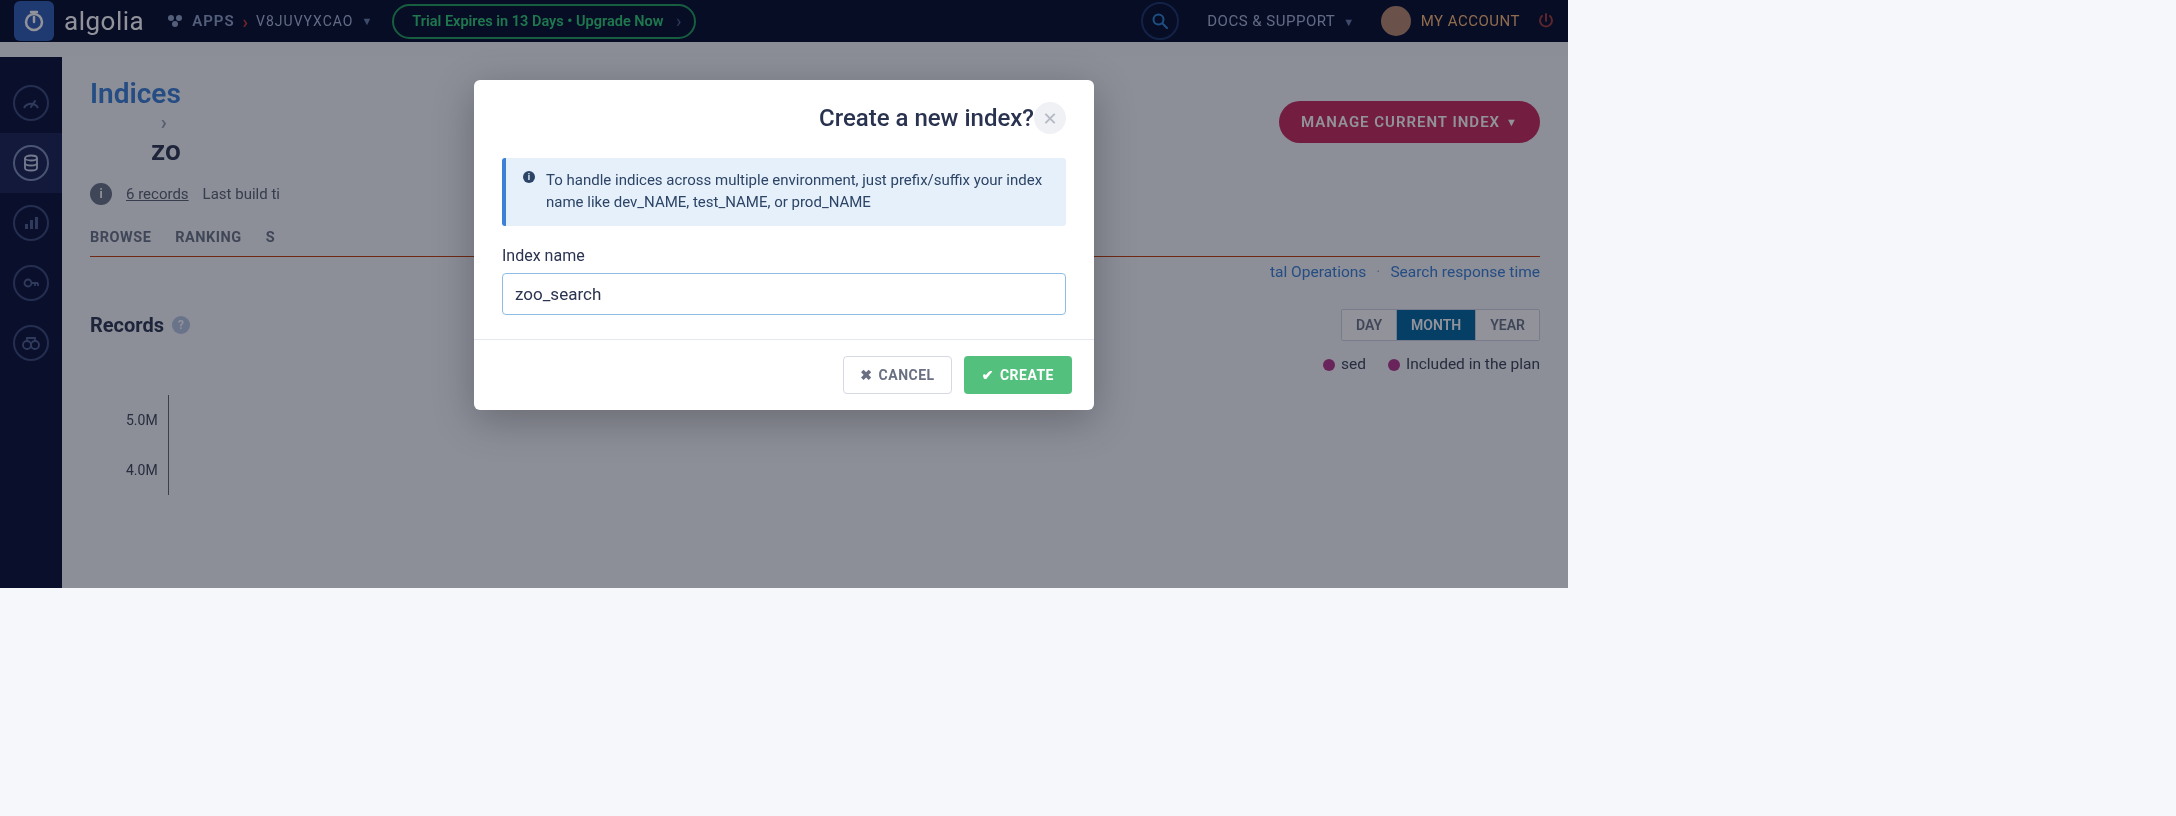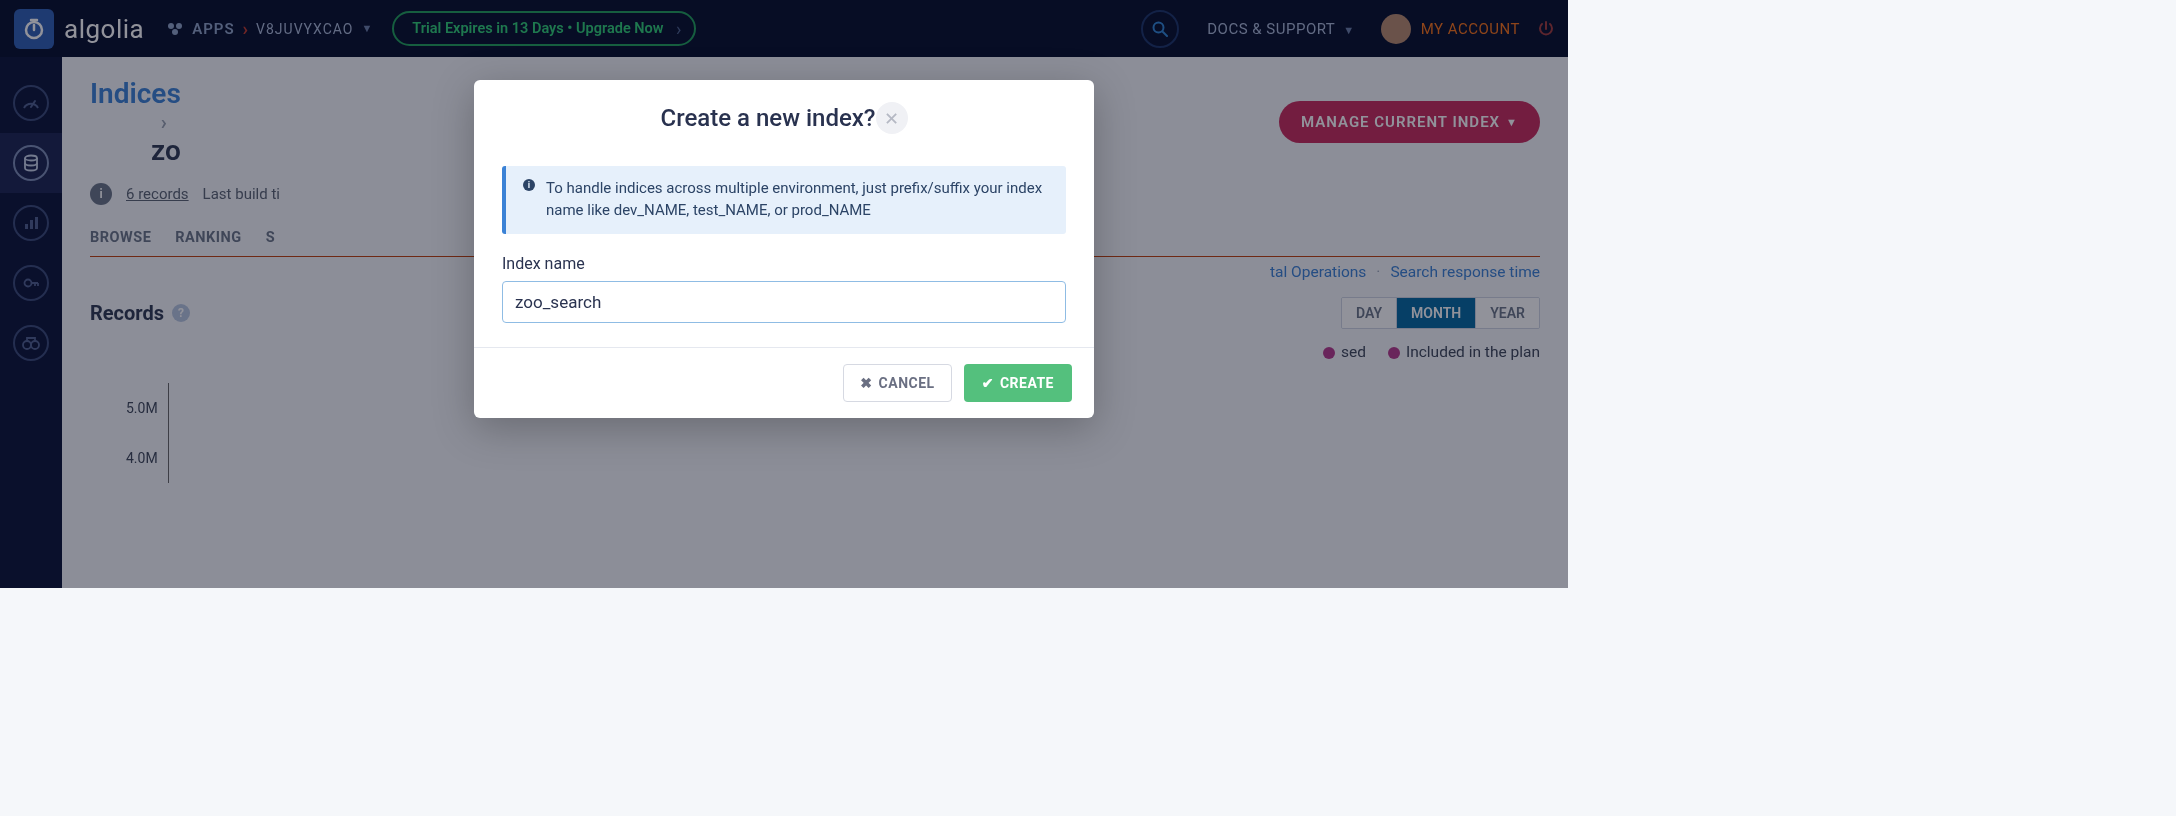--- a/index.html
+++ b/index.html
@@ -1,33 +1,33 @@
 <!DOCTYPE html>
 <html><head>
 <meta charset="utf-8">
 <style>
   * { box-sizing: border-box; margin: 0; padding: 0; font-family: -apple-system, BlinkMacSystemFont, "Segoe UI", Roboto, Helvetica, Arial, sans-serif; }
   body { background: #f5f7fa; width: 1568px; height: 588px; overflow: hidden; position: relative; }
 
   
-  .topbar { background: #050d2b; height: 57px; display: flex; align-items: center; padding: 0 14px; color: #fff; }
+  .topbar { background: #050d2b; height: 42px; display: flex; align-items: center; padding: 0 14px; color: #fff; }
   .logo-box { background: #2f5fb4; width: 40px; height: 40px; border-radius: 6px; display: flex; align-items: center; justify-content: center; margin-right: 10px; }
   .brand { font-size: 26px; font-weight: 400; letter-spacing: .5px; }
   .apps-crumb { display: flex; align-items: center; margin-left: 22px; color: #8fa3c7; font-size: 15px; }
   .apps-crumb .apps-icon { margin-right: 6px; }
   .chevron-sep { color: #c0392b; margin: 0 8px; font-size: 18px; font-weight: bold; }
   .app-id { color: #a9b8d6; letter-spacing: 1px; font-size: 14px; margin-right: 4px; }
   .caret-down { color: #6b7fa8; font-size: 11px; margin-left: 4px; }
   .trial-pill { border: 2px solid #1fa05a; color: #2fcf75; border-radius: 22px; padding: 7px 30px 7px 18px; font-size: 14.5px; font-weight: 600; margin-left: 20px; position: relative; }
   .trial-pill::after { content: "›"; position: absolute; right: 12px; top: 50%; transform: translateY(-52%); color:#4c628c; font-weight: 400; font-size: 18px; }
   .topbar-spacer { flex: 1; }
   .search-circle { width: 38px; height: 38px; border: 2px solid #1a3468; border-radius: 50%; display: flex; align-items: center; justify-content: center; color: #2f86d6; margin-right: 28px; }
   .docs-support { color: #a9b8d6; font-size: 15px; letter-spacing: .5px; margin-right: 26px; }
   .avatar { width: 30px; height: 30px; border-radius: 50%; background: #b88b6e; margin-right: 10px; display:inline-block; }
-  .myaccount { color: #f97316; font-size: 15px; letter-spacing: .5px; margin-right: 18px; }
+  .myaccount { color: #fdba74; font-size: 15px; letter-spacing: .5px; margin-right: 18px; }
   .power-icon { color: #8a2b2b; font-size: 18px; }
 
   
   .sidebar { position: absolute; left: 0; top: 57px; width: 62px; background: #0a1338; height: calc(100% - 57px); display: flex; flex-direction: column; align-items: center; padding-top: 16px; gap: 0; }
   .side-item { width: 62px; height: 60px; display: flex; align-items: center; justify-content: center; }
   .side-item.active { background: #1a2450; }
   .side-circle { width: 36px; height: 36px; border-radius: 50%; border: 2px solid #3a4a78; display: flex; align-items: center; justify-content: center; color: #4f608f; font-size: 16px; }
   .side-item.active .side-circle { border-color: #7c8cb6; color: #c9d3ea; }
 
   
@@ -41,42 +41,42 @@
 
   .meta-row { display: flex; align-items: center; margin-top: 16px; gap: 14px; color: #5b6474; font-size: 15px; }
   .info-circle { width: 22px; height: 22px; border-radius: 50%; background: #6b7688; color: #fff; display: flex; align-items: center; justify-content: center; font-size: 12px; font-weight: bold; }
   .records-link { color: #5b6474; text-decoration: underline; }
 
   .tabs-row { display: flex; gap: 24px; margin-top: 24px; color: #6b7688; font-size: 14.5px; font-weight: 700; letter-spacing: .5px; border-bottom: 1px solid #c2410c; padding-bottom: 10px; }
 
   .sublinks { display: flex; justify-content: flex-end; gap: 10px; margin-top: 6px; color: #3b82d6; font-size: 15.5px; }
   .sublinks .sep { color: #9ba6b9; }
 
-  .records-block { margin-top: 16px; }
+  .records-block { margin-top: 28px; }
   .records-header { display: flex; align-items: center; justify-content: space-between; }
   .records-title { font-size: 20px; font-weight: 700; color: #2f3a53; display: flex; align-items: center; gap: 8px; }
   .help-q { width: 18px; height: 18px; border-radius: 50%; background: #b7c6e0; color: #fff; font-size: 12px; display: flex; align-items: center; justify-content: center; }
   .period-group { display: flex; border: 1px solid #cfd6e3; border-radius: 2px; overflow: hidden; font-size: 14px; font-weight: 600; color: #6b7688; }
   .period-btn { padding: 7px 14px; background: #fff; border-right: 1px solid #cfd6e3; }
   .period-btn:last-child { border-right: none; }
   .period-btn.active { background: #0369a1; color: #fff; }
 
   .legend-row { display: flex; justify-content: flex-end; gap: 22px; margin-top: 14px; color: #3e475a; font-size: 15.5px; }
   .legend-dot { width: 12px; height: 12px; border-radius: 50%; display: inline-block; margin-right: 6px; vertical-align: middle; }
 
   .chart-axis { margin-top: 22px; margin-left: 36px; color: #3e475a; font-size: 14px; }
   .chart-tick { height: 50px; display: flex; align-items: center; }
   .chart-tick .tick-label { text-align: right; margin-right: 10px; }
   .chart-tick .tick-line { border-left: 1px solid #666; height: 100%; }
 
   
   .overlay { position: absolute; inset: 0; background: rgba(10,14,30,.45); display: flex; align-items: flex-start; justify-content: center; }
   .modal { background: #fff; border-radius: 6px; width: 620px; margin-top: 80px; box-shadow: 0 10px 40px rgba(0,0,0,.25); overflow: hidden; }
   .modal-body { padding: 22px 28px 24px 28px; }
-  .modal-title { font-size: 24px; color: #29324f; font-weight: 500; margin-bottom: 32px; display: flex; justify-content: center; align-items: center; }
+  .modal-title { font-size: 24px; color: #29324f; font-weight: 500; margin-bottom: 24px; display: flex; justify-content: flex-end; align-items: center; }
   .close-btn { width: 32px; height: 32px; border-radius: 50%; background: #f0f1f5; color: #b5b9c4; display: flex; align-items: center; justify-content: center; font-size: 18px; cursor: pointer; border:none; }
   .tip-box { background: #e6f0fb; border-left: 4px solid #3b82d6; border-radius: 3px; padding: 12px 16px; color: #2c4466; font-size: 15px; line-height: 1.45; margin-bottom: 20px; display: flex; gap: 10px; }
   .tip-icon { color: #2c4466; font-weight: bold; flex-shrink: 0; }
   .field-label { color: #2a3350; font-size: 16px; margin-bottom: 8px; }
   .text-input { width: 100%; border: 1px solid #8fbce4; border-radius: 4px; padding: 10px 12px; font-size: 17px; color: #2a3350; outline: none; }
   .modal-footer { border-top: 1px solid #e5e8ef; padding: 16px 22px; display: flex; justify-content: flex-end; gap: 12px; }
   .btn-cancel { background: #fff; border: 1px solid #d6d9e2; color: #6a6f82; padding: 10px 16px; border-radius: 4px; font-size: 14px; font-weight: 700; letter-spacing: .5px; display: flex; align-items: center; gap: 6px; }
   .btn-create { background: #54c07d; border: none; color: #fff; padding: 10px 18px; border-radius: 4px; font-size: 14px; font-weight: 700; letter-spacing: .5px; display: flex; align-items: center; gap: 6px; }
 
   svg { display: block; }

